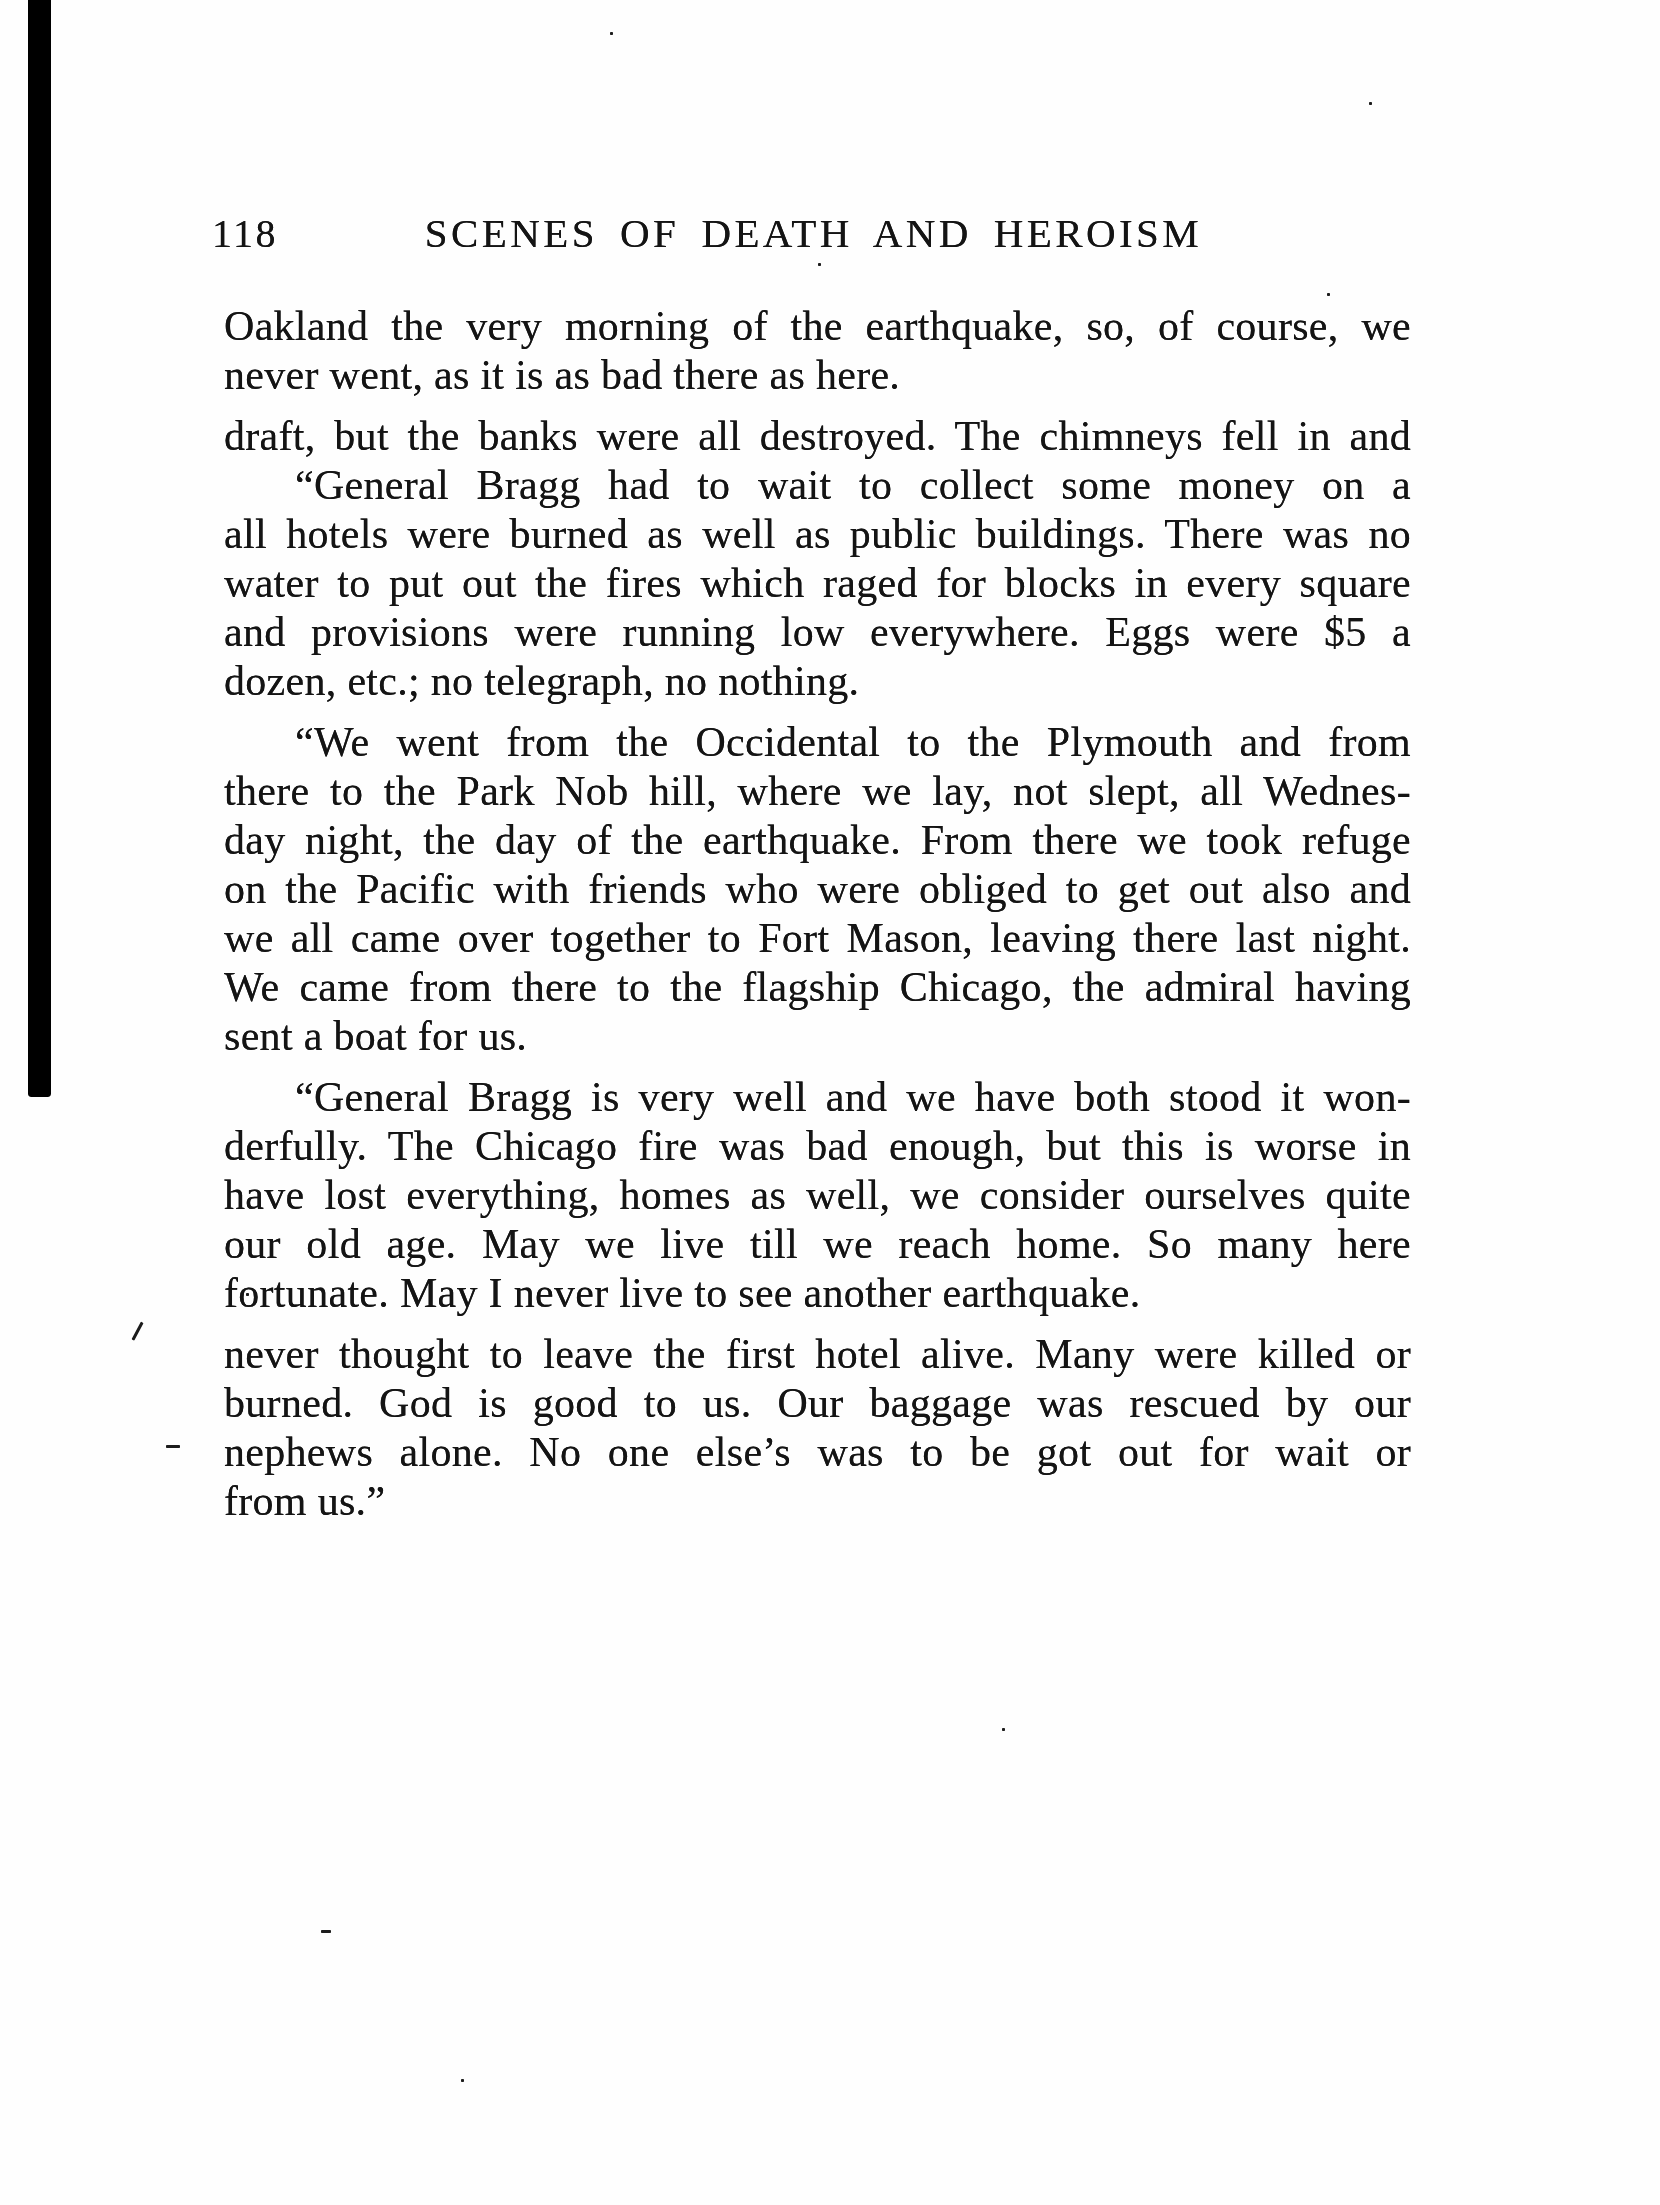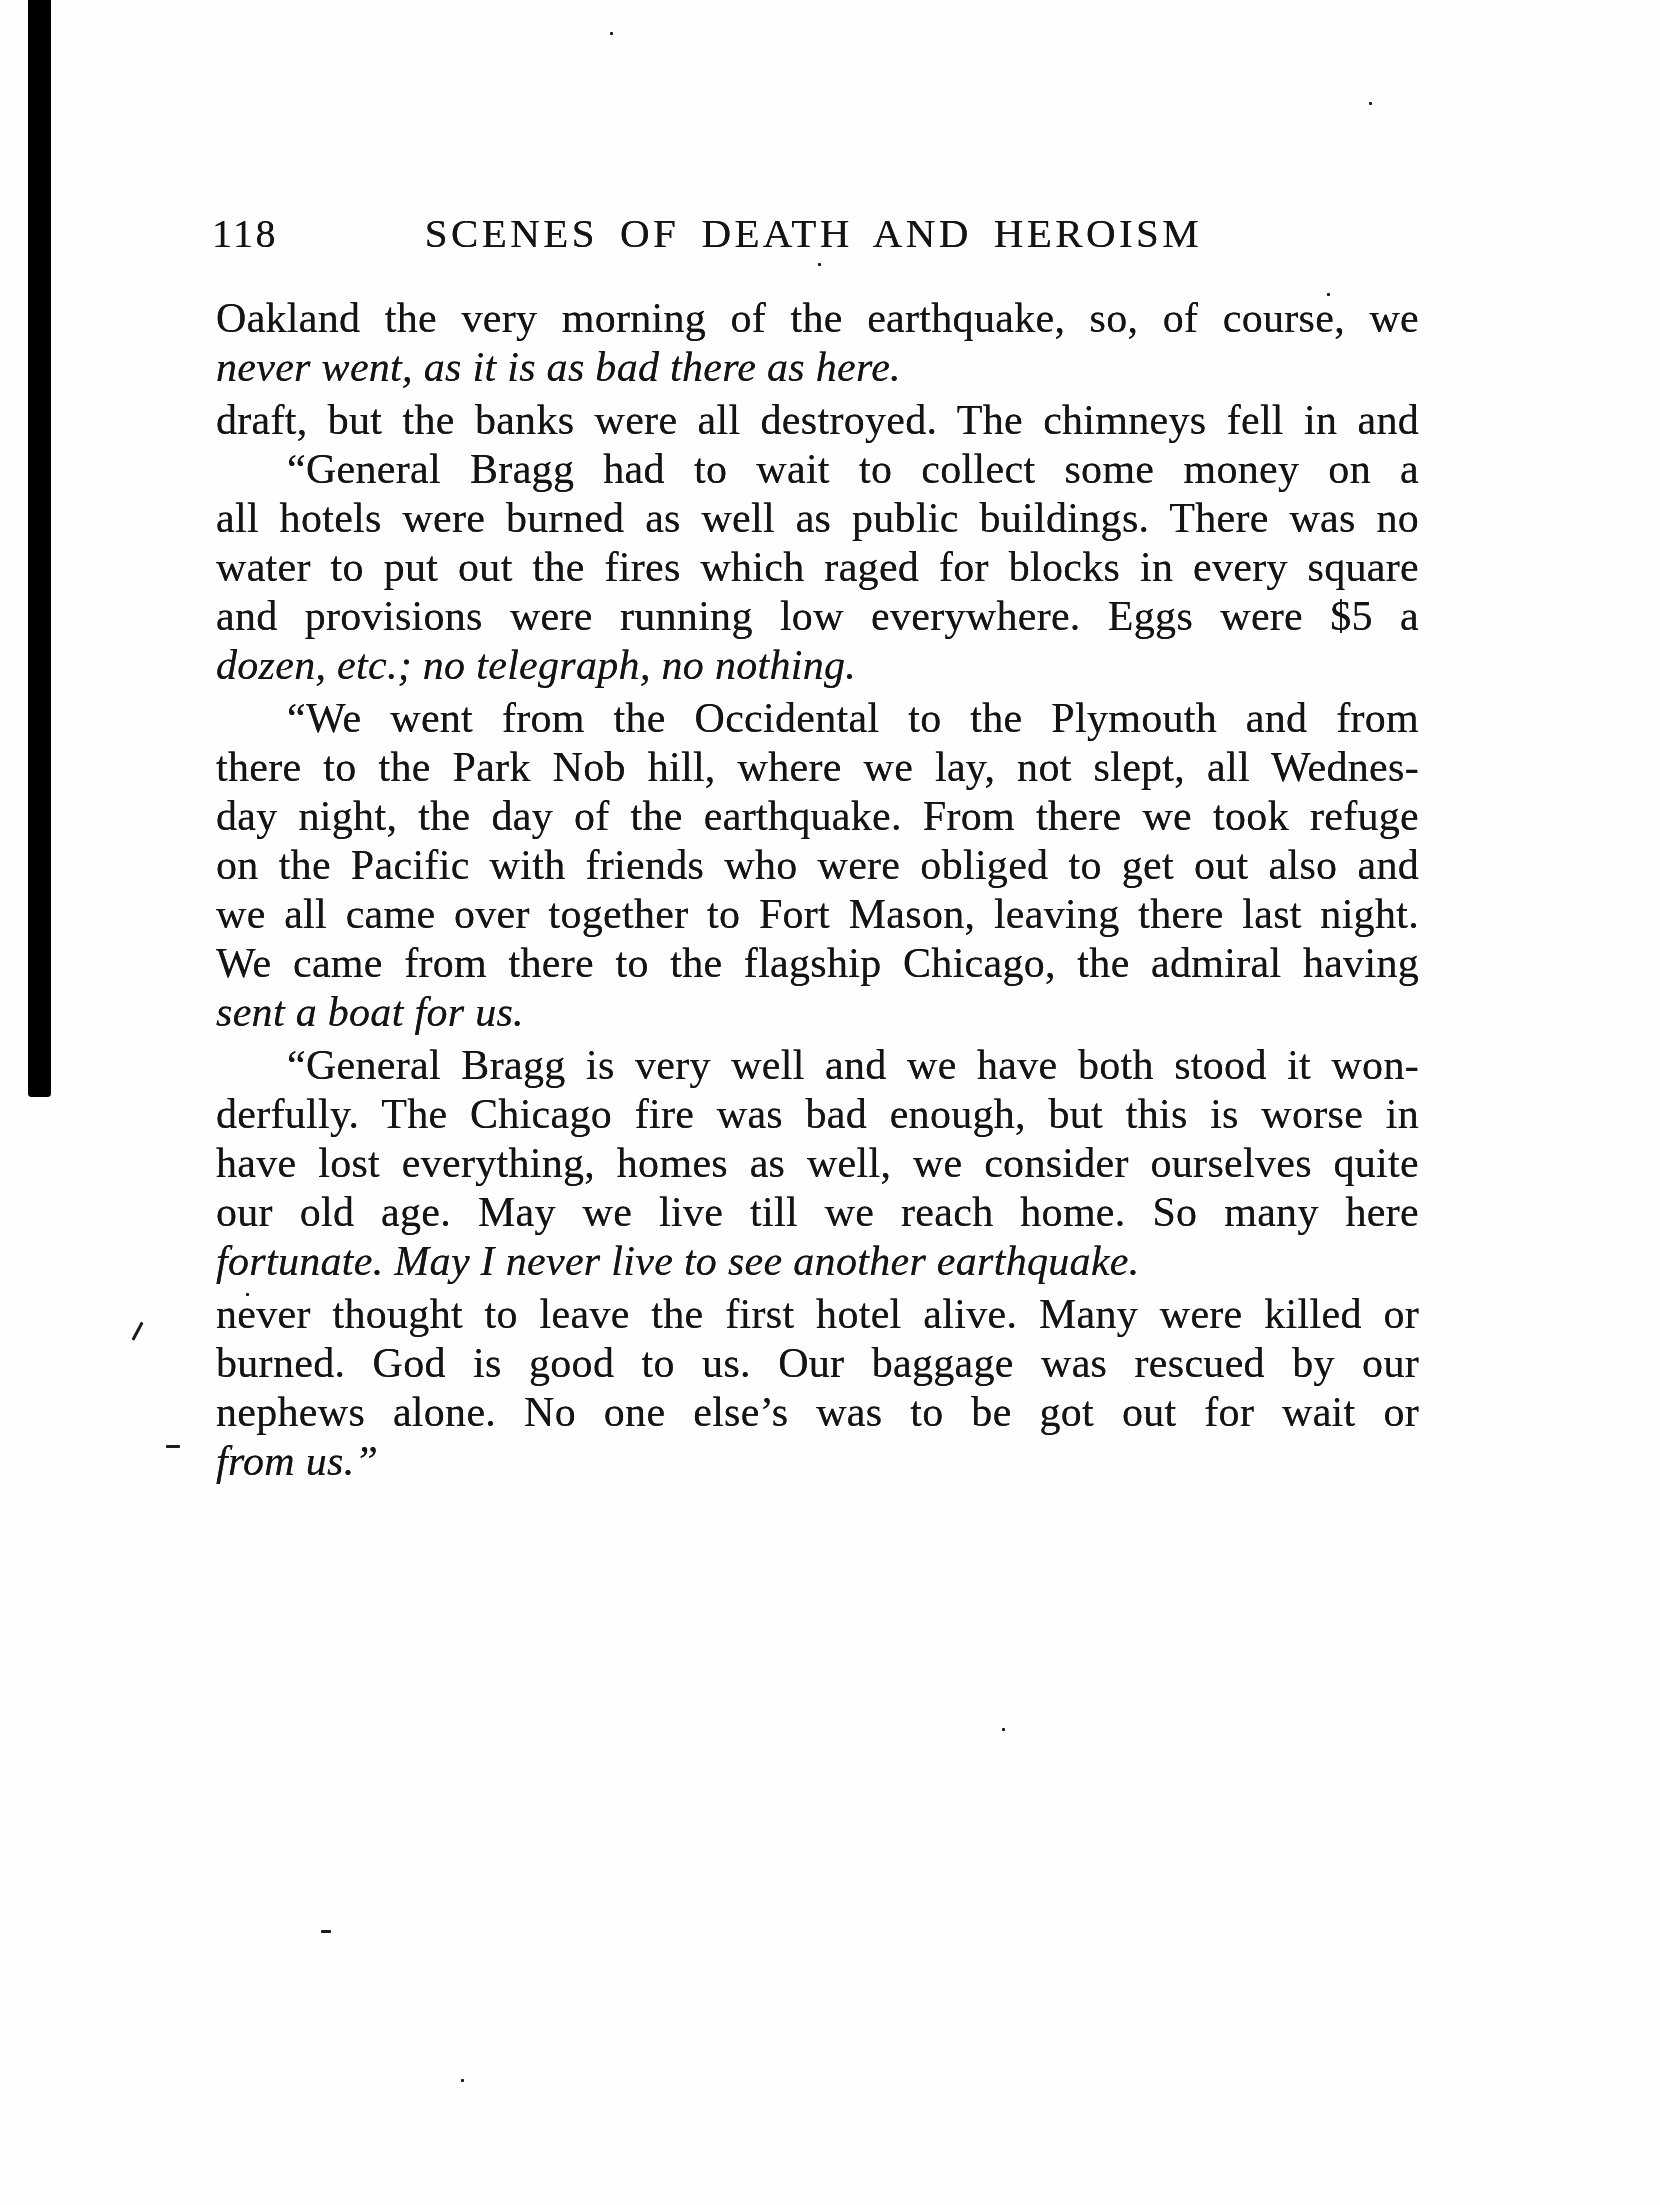--- a/index.html
+++ b/index.html
@@ -57,28 +57,28 @@
 
   .body-text {
     position: absolute;
     top: 290px;
     left: 212px;
     width: 1211px;
     font-size: 42px;
     line-height: 49px;
     text-shadow: 0 0 0.5px rgba(0,0,0,0.8);
   }
-  .para { margin: 4px; }
+  .para { margin: 12px; }
   .line {
     text-align: justify;
     text-align-last: justify;
     letter-spacing: 0.3px;
     white-space: normal;
   }
-  .line.last { text-align-last: left; font-style: italic; }
+  .line.last { text-align-last: left; }
   .line.indent { text-indent: 71px; }
 
   .speck {
     position: absolute;
     background: #1c1c1c;
     border-radius: 0.8px;
   }
 </style>
 </head>
 <body>

